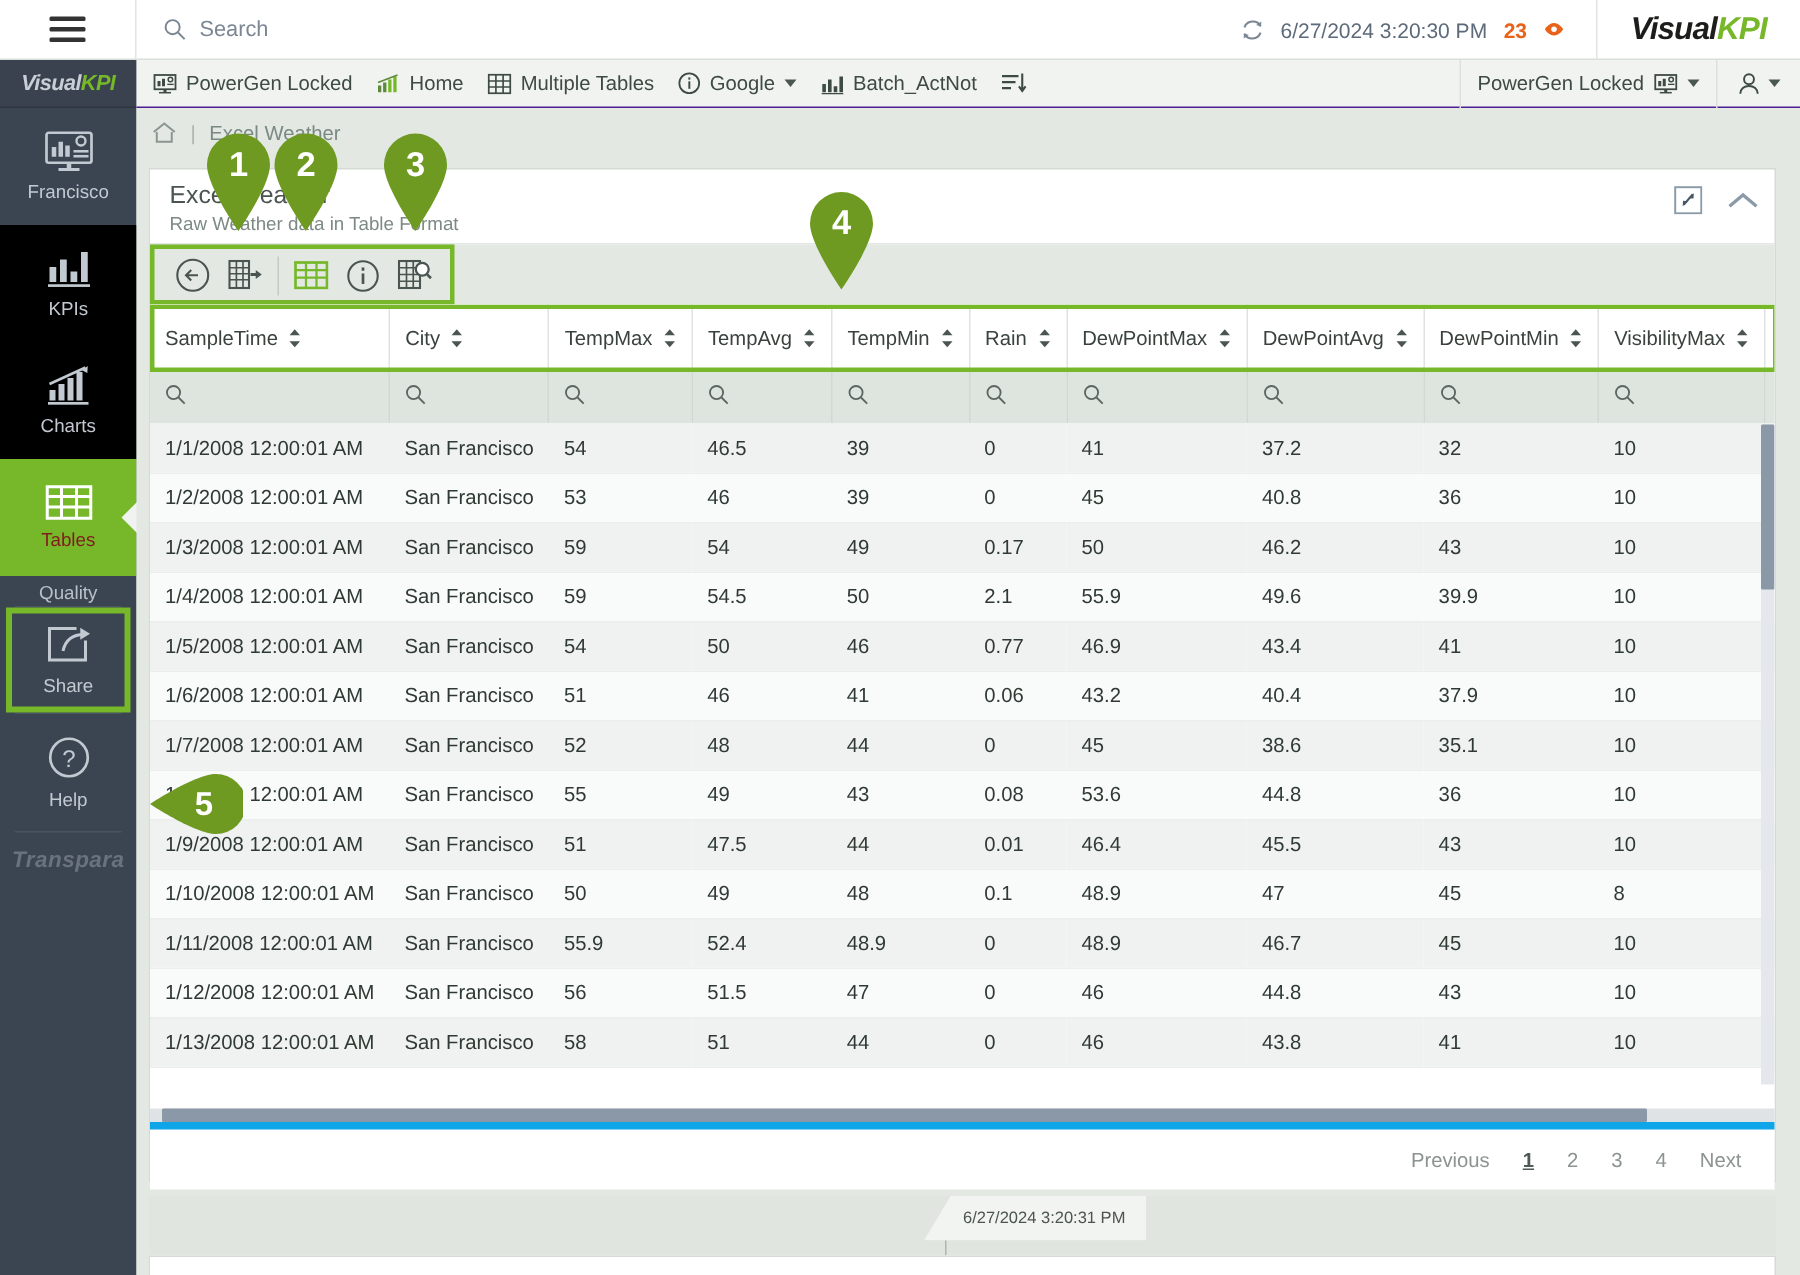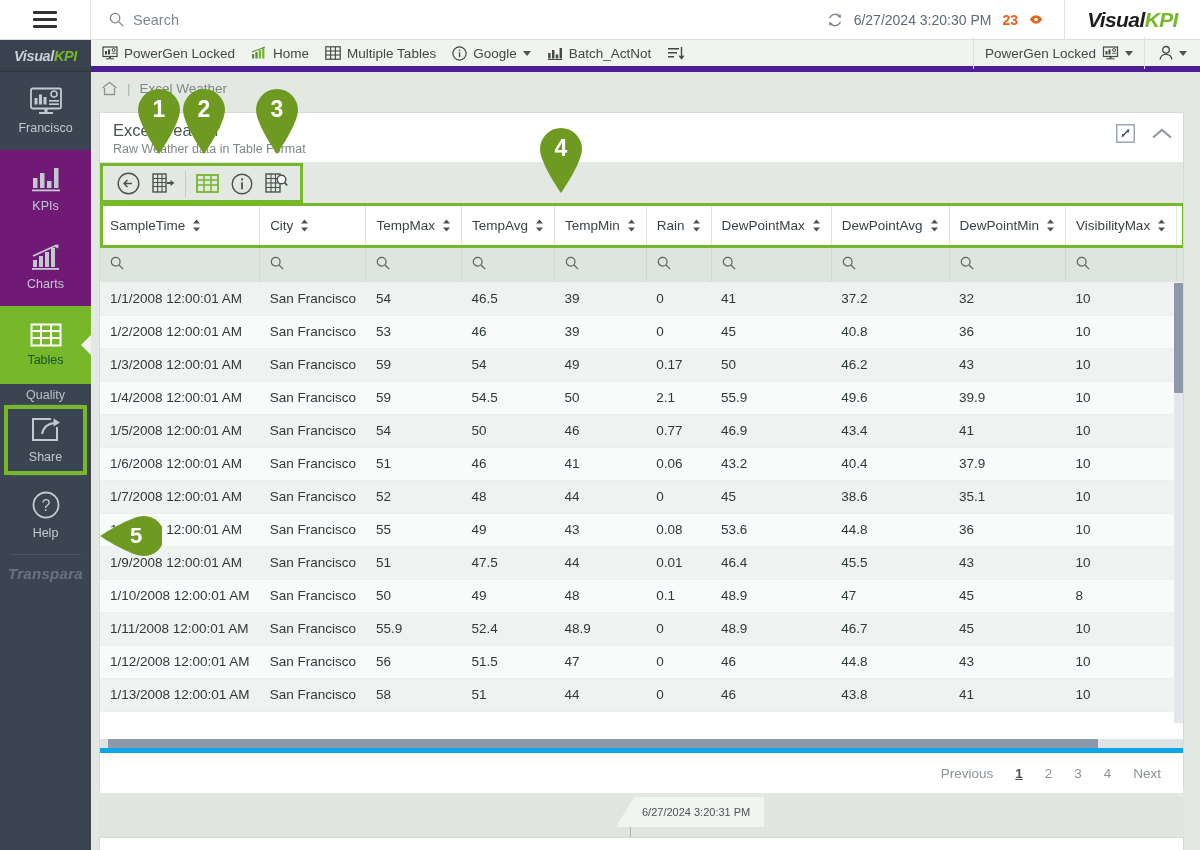--- a/index.html
+++ b/index.html
@@ -46,22 +46,22 @@
   .side-brand {
     height: 32px; background: #39424e; display: flex; align-items: center; justify-content: center;
     border-bottom: 1px solid #2f3740;
   }
   .side-brand .t { font-size: 14.5px; font-weight: 700; font-style: italic; letter-spacing: -0.4px; }
   .side-brand .g1 { color: #c9cfd6; } .side-brand .g2 { color: #76b82a; }
   .side-item {
     height: 78px; display: flex; flex-direction: column; align-items: center; justify-content: center;
     gap: 6px; color: #c2c9d1; font-size: 12.5px; cursor: pointer; position: relative;
   }
-  .side-item.dark { background: #701a75; }
-  .side-item.active { background: #76b82a; color: #14532d; text-align: center; }
+  .side-item.dark { background: #000000; }
+  .side-item.active { background: #76b82a; color: #7f1d1d; text-align: center; }
   .side-item.active::after {
     content: ""; position: absolute; right: -1px; top: 50%; transform: translateY(-50%);
     border-top: 11px solid transparent; border-bottom: 11px solid transparent;
     border-right: 11px solid #f1f3f1;
   }
   .side-item svg { display: block; }
   .side-sub { text-align: center; color: #b9c0c8; font-size: 12.5px; padding: 4px 0 2px; }
   .side-divider { height: 1px; background: #4a5462; margin: 0 10px; }
   .side-item.share-box {
     outline: 4px solid #76b82a; outline-offset: -4px; height: 70px;
@@ -69,21 +69,21 @@
   }
   .transpara {
     margin-top: 10px; text-align: center; color: #69727e; font-size: 15px;
     font-style: italic; font-weight: 600; letter-spacing: 0.3px;
   }
 
   
   .navbar {
     position: absolute; top: 40px; left: 91px; width: 1109px; height: 32px;
     background: #f1f3f1; display: flex; align-items: center;
-    border-bottom: 6px solid #4c1d95;
+    border-bottom: 1px solid #4c1d95;
   }
   .nav-items { display: flex; align-items: center; gap: 16px; padding-left: 11px; flex: 1; }
   .nav-item { display: flex; align-items: center; gap: 6px; color: #3e4a44; font-size: 13.5px; cursor: pointer; }
   .nav-right {
     display: flex; align-items: center; height: 32px;
   }
   .nav-ctx {
     display: flex; align-items: center; gap: 6px; padding: 0 11px; height: 32px;
     border-left: 1px solid #dde1dd; color: #3e4a44; font-size: 13.5px;
   }

